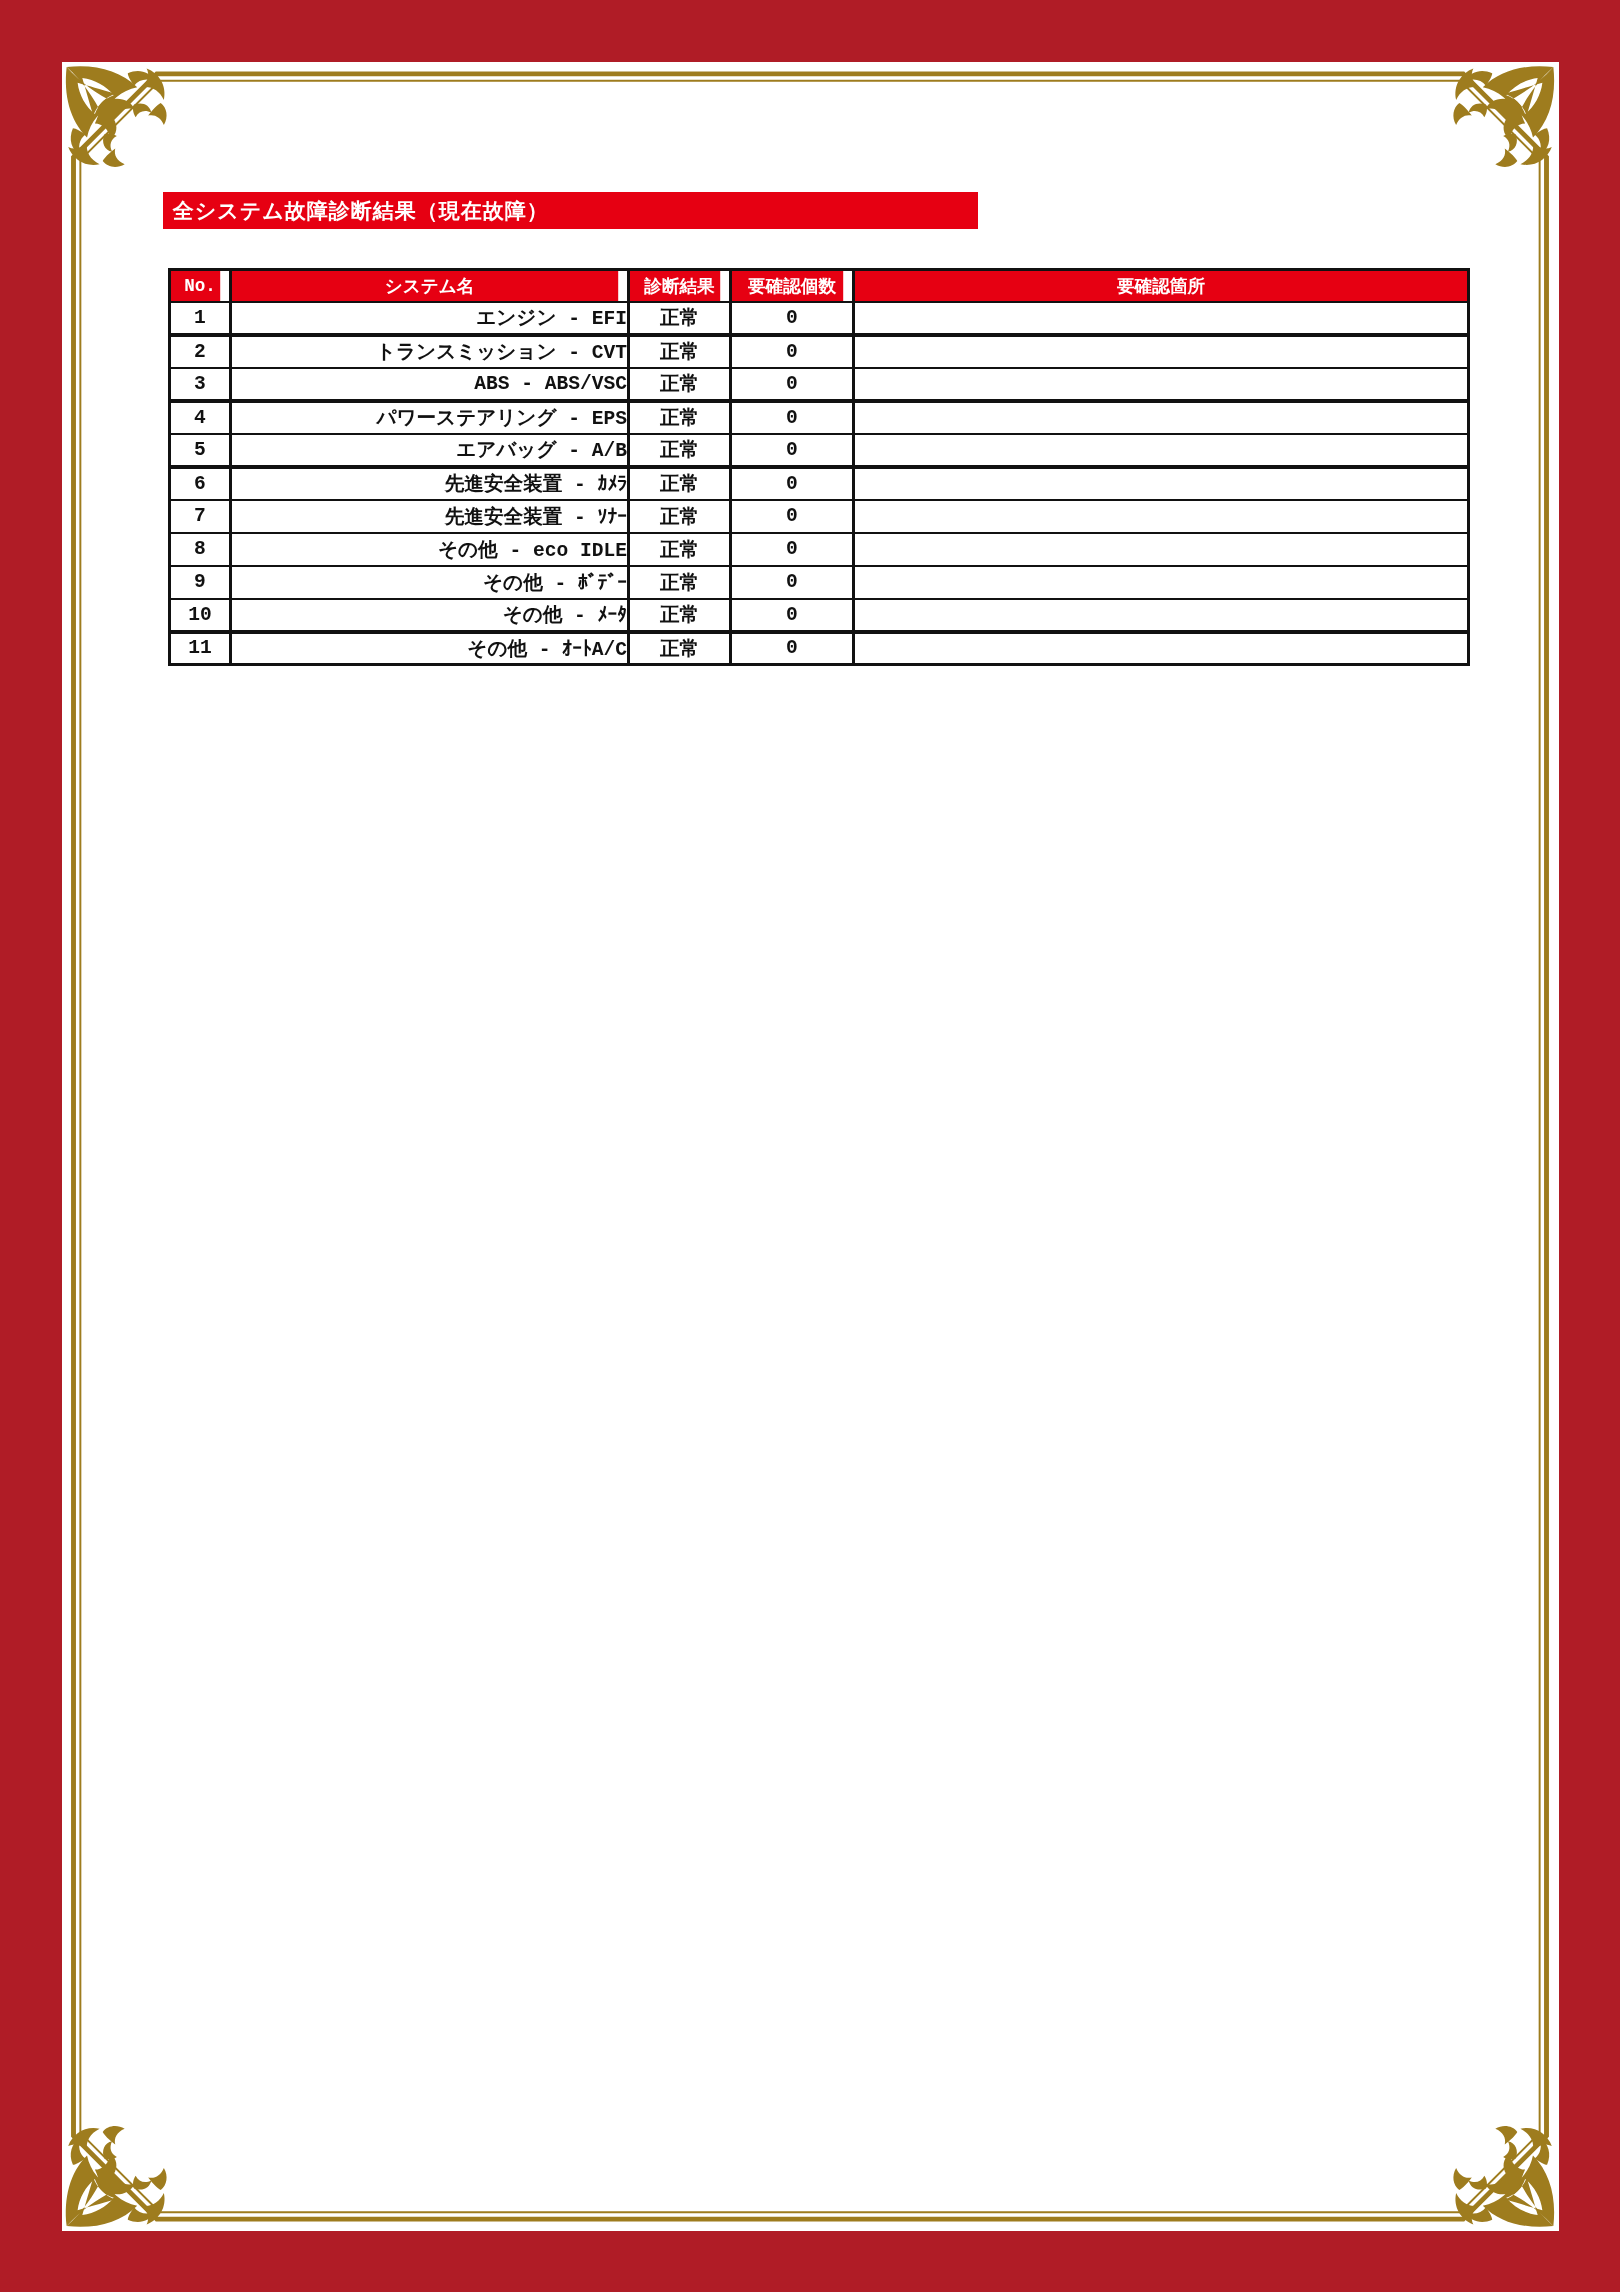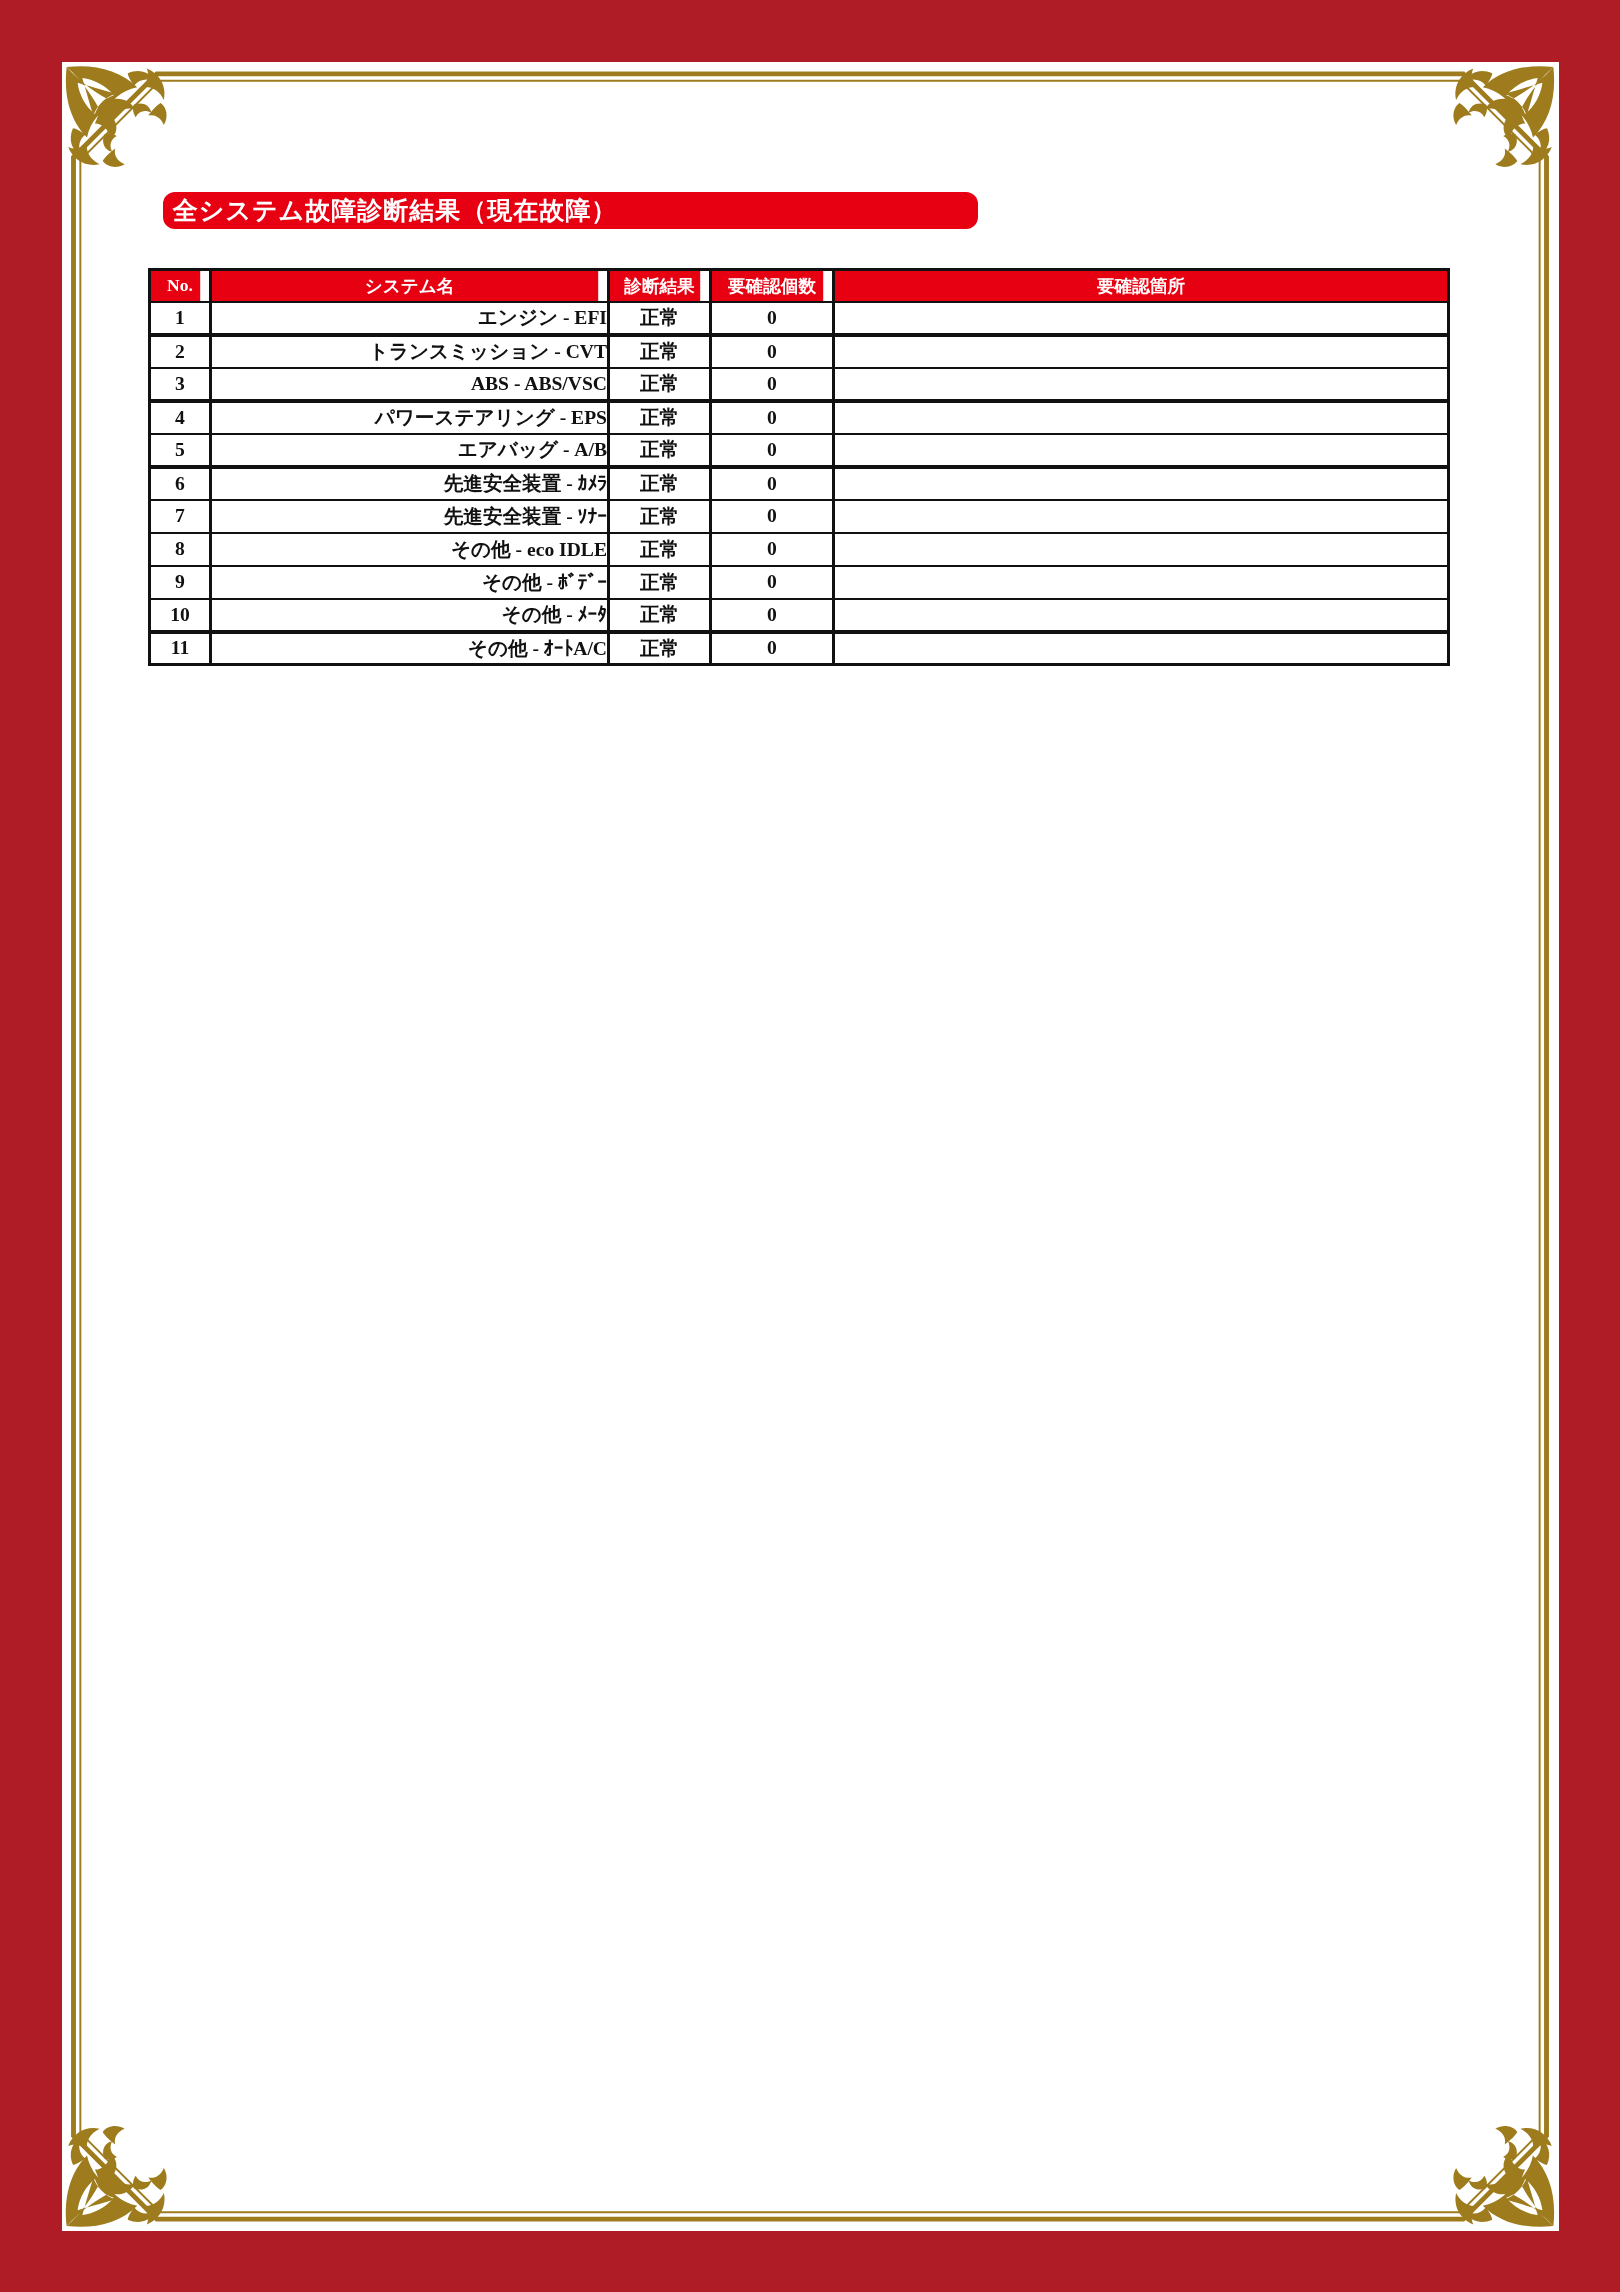--- a/index.html
+++ b/index.html
@@ -20,32 +20,30 @@
     position:absolute; left:0; top:0;
     width:1620px; height:2293px;
     pointer-events:none;
   }
   .title-bar {
     position:absolute; left:163px; top:192px;
     width:815px; height:37px;
     background: var(--red-accent, #e60012);
     color:#ffffff;
     font-family:"Liberation Sans","DejaVu Sans",sans-serif;
-    font-weight:bold; font-size:25px; line-height:37px;
+    font-weight:bold; font-size:21px; line-height:37px;
     padding-left:9.8px; letter-spacing:1px;
     white-space:nowrap;
-    border-radius:12px;
   }
   table.diag {
-    position:absolute; left:148px; top:268px;
+    position:absolute; left:168px; top:268px;
     width:1298px;
     border-collapse:collapse; table-layout:fixed;
     background:#ffffff;
     border:3.9px solid var(--table-border, #111);
-    font-family:Liberation Serif, serif;
   }
   table.diag th {
     background: var(--red-accent, #e60012);
     color:#ffffff;
     font-weight:bold; font-size:17.6px;
     height:32px; text-align:center; vertical-align:middle;
     border-left:3.9px solid var(--table-border, #111);
     border-right:3.9px solid var(--table-border, #111);
     border-bottom:2.9px solid var(--table-border, #111);
     padding:0;

